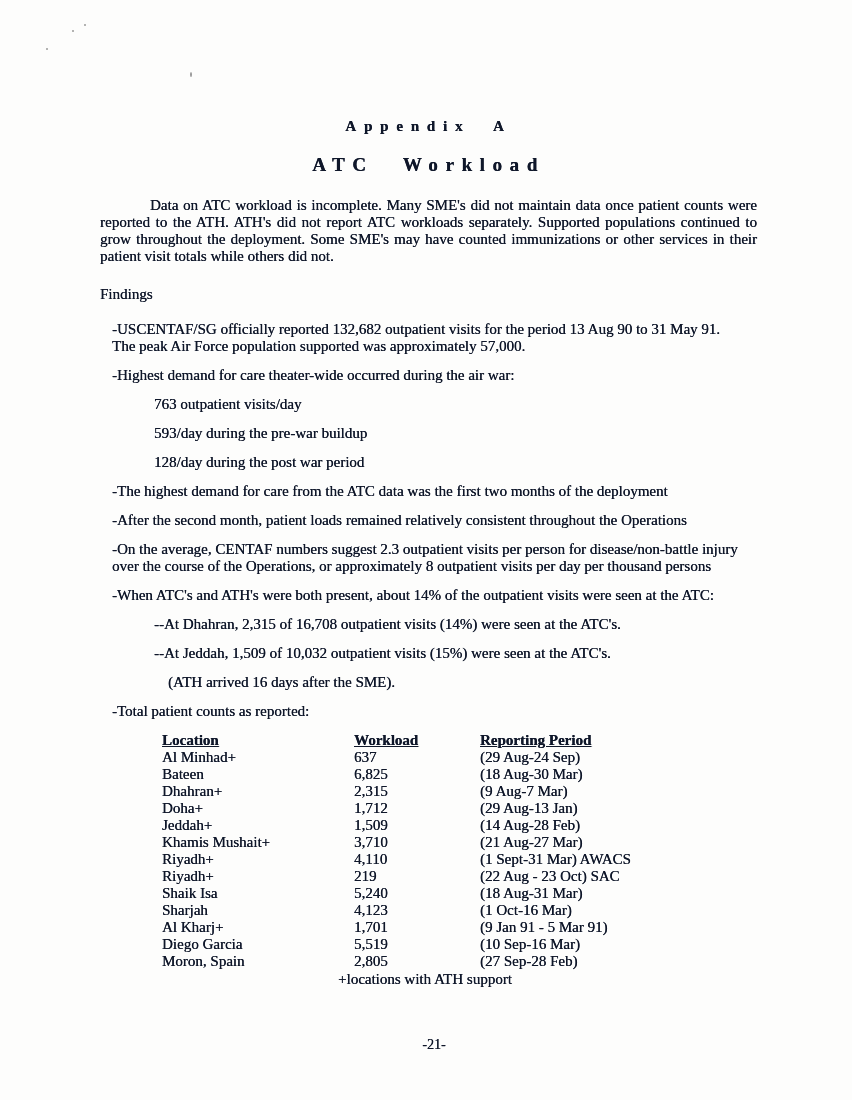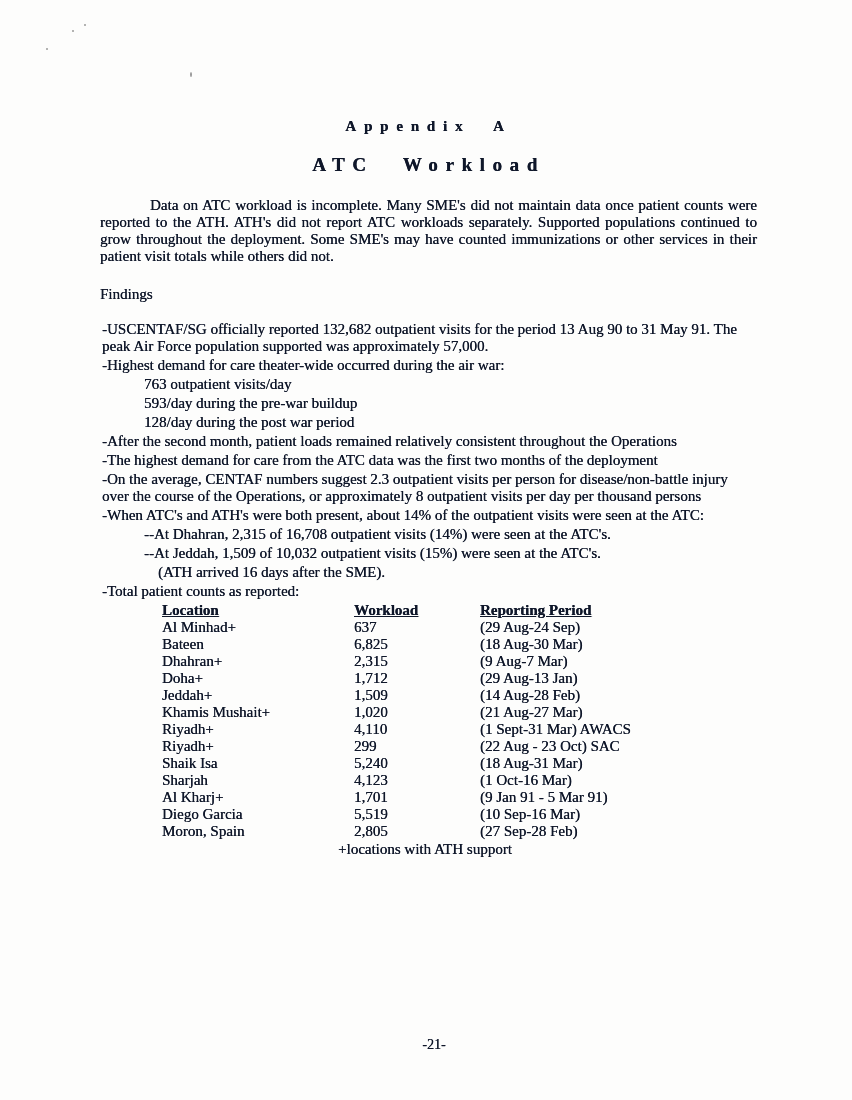--- a/index.html
+++ b/index.html
@@ -33,21 +33,21 @@
     word-spacing: 0.9em;
     text-align: center;
   }
   .intro {
     margin: 24px 0 0 0;
     text-indent: 50px;
     text-align: justify;
   }
   .findings-heading { margin: 21px 0 0 0; }
   .findings { margin-top: 18px; }
-  .f-item { margin: 2px; }
+  .f-item { margin: 12px; }
   .indent-1 { padding-left: 42px; }
   .indent-2 { padding-left: 56px; }
   .table { margin: 0 0 0 62px; }
   .t-row {
     display: grid;
     grid-template-columns: 192px 126px 1fr;
   }
   .t-row span { white-space: nowrap; }
   .t-header span { text-decoration: underline; font-weight: bold; }
   .footnote { margin: 1px 0 0 238px; }
@@ -92,22 +92,22 @@
 
     <p class="findings-heading">Findings</p>
 
     <div class="findings">
 
     <p class="f-item">-USCENTAF/SG officially reported 132,682 outpatient visits for the period 13 Aug 90 to 31 May 91.  The peak Air Force population supported was approximately 57,000.</p>
         <p class="f-item">-Highest demand for care theater-wide occurred during the air war:</p>
         <p class="f-item indent-1">763 outpatient visits/day</p>
         <p class="f-item indent-1">593/day during the pre-war buildup</p>
         <p class="f-item indent-1">128/day during the post war period</p>
+        <p class="f-item">-The highest demand for care from the ATC data was the first two months of the deployment</p>
         <p class="f-item">-After the second month, patient loads remained relatively consistent throughout the Operations</p>
-        <p class="f-item">-The highest demand for care from the ATC data was the first two months of the deployment</p>
         <p class="f-item">-On the average, CENTAF numbers suggest 2.3 outpatient visits per person for disease/non-battle injury over the course of the Operations, or approximately 8 outpatient visits per day per thousand persons</p>
         <p class="f-item">-When ATC's and ATH's were both present, about 14% of the outpatient visits were seen at the ATC:</p>
         <p class="f-item indent-1">--At Dhahran, 2,315 of 16,708 outpatient visits (14%) were seen at the ATC's.</p>
         <p class="f-item indent-1">--At Jeddah, 1,509 of 10,032 outpatient visits (15%) were seen at the ATC's.</p>
         <p class="f-item indent-2">(ATH arrived 16 days after the SME).</p>
         <p class="f-item">-Total patient counts as reported:</p>
       </div>
 
     <div class="table">
       <div class="t-row t-header">
@@ -137,31 +137,31 @@
             <span>1,712</span>
             <span>(29 Aug-13 Jan)</span>
           </div>
           <div class="t-row">
             <span>Jeddah+</span>
             <span>1,509</span>
             <span>(14 Aug-28 Feb)</span>
           </div>
           <div class="t-row">
             <span>Khamis Mushait+</span>
-            <span>1,020</span>
+            <span>3,710</span>
             <span>(21 Aug-27 Mar)</span>
           </div>
           <div class="t-row">
             <span>Riyadh+</span>
             <span>4,110</span>
             <span>(1 Sept-31 Mar) AWACS</span>
           </div>
           <div class="t-row">
             <span>Riyadh+</span>
-            <span>299</span>
+            <span>219</span>
             <span>(22 Aug - 23 Oct) SAC</span>
           </div>
           <div class="t-row">
             <span>Shaik Isa</span>
             <span>5,240</span>
             <span>(18 Aug-31 Mar)</span>
           </div>
           <div class="t-row">
             <span>Sharjah</span>
             <span>4,123</span>

